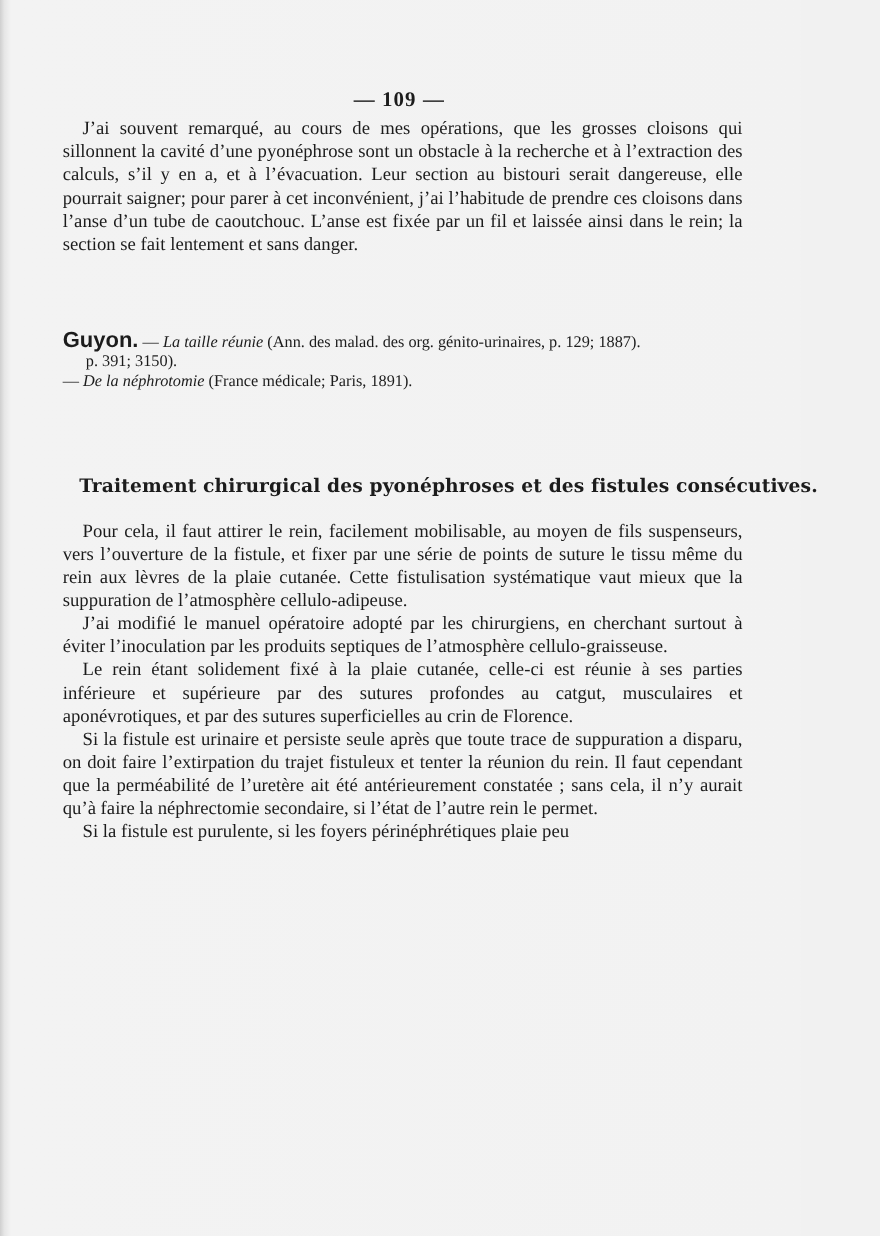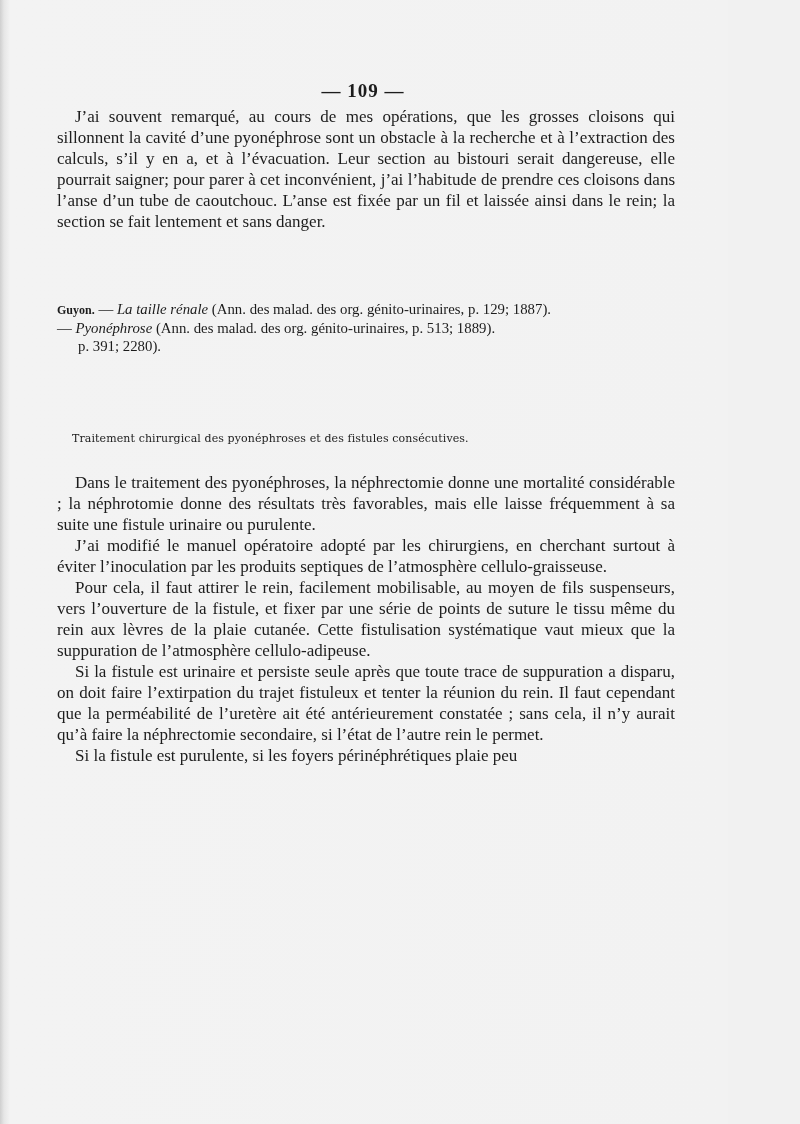--- a/index.html
+++ b/index.html
@@ -23,50 +23,50 @@
   }
   .para {
     font-size: 17px; line-height: 21px; text-align: justify; margin: 0;
     text-align-last: left;
   }
   .para.indent { text-indent: 18px; }
   .intro { top: 106px; }
   .refs { top: 300px; font-size: 14.8px; line-height: 18.2px; }
   .ref-line { display: block; white-space: nowrap; }
   .ref-line.cont { padding-left: 21px; }
-  .ref-author { font-weight: bold; font-family: Liberation Serif, serif; font-size: 12px; }
+  .ref-author { font-weight: bold; font-family: Liberation Sans, sans-serif; font-size: 20px; }
   .ref-title { font-style: italic; }
   .ref-journal { }
   .heading {
     position: absolute; top: 432px; left: 72px; width: 620px;
-    font-family: "DejaVu Serif", serif; font-weight: normal; font-size: 11px;
+    font-family: "DejaVu Serif", serif; font-weight: bold; font-size: 17px;
     white-space: nowrap; letter-spacing: 0.1px;
   }
   .body-text { top: 472px; }
 </style>
 </head>
 <body>
 
 <div class="page">
 
   <div class="page-number">— 109 —</div>
 
   <div class="block intro">
     <p class="para indent">J’ai souvent remarqué, au cours de mes opérations, que les grosses cloisons qui sillonnent la cavité d’une pyonéphrose sont un obstacle à la recherche et à l’extraction des calculs, s’il y en a, et à l’évacuation. Leur section au bistouri serait dangereuse, elle pourrait saigner; pour parer à cet inconvénient, j’ai l’habitude de prendre ces cloisons dans l’anse d’un tube de caoutchouc. L’anse est fixée par un fil et laissée ainsi dans le rein; la section se fait lentement et sans danger.</p>
   </div>
 
   <div class="block refs">
-    <span class="ref-line"><span class="ref-author">Guyon.</span><span> — </span><span class="ref-title">La taille rénale</span><span> (</span><span class="ref-journal">Ann. des malad. des org. génito-urinaires,</span><span> p. 129; 1887).</span></span>
-    <span class="ref-line"><span>— </span><span class="ref-title">Pyonéphrose</span><span> (</span><span class="ref-journal">Ann. des malad. des org. génito-urinaires,</span><span> p. 513; 1889).</span></span>
-    <span class="ref-line cont">p. 391; 2280).</span>
+    <span class="ref-line"><span class="ref-author">Guyon.</span><span> — </span><span class="ref-title">La taille réunie</span><span> (</span><span class="ref-journal">Ann. des malad. des org. génito-urinaires,</span><span> p. 129; 1887).</span></span>
+    <span class="ref-line cont">p. 391; 3150).</span>
+    <span class="ref-line"><span>— </span><span class="ref-title">De la néphrotomie</span><span> (</span><span class="ref-journal">France médicale;</span><span> Paris, 1891).</span></span>
   </div>
 
   <div class="heading">Traitement chirurgical des pyonéphroses et des fistules consécutives.</div>
 
   <div class="block body-text">
-    <p class="para indent">Dans le traitement des pyonéphroses, la néphrectomie donne une mortalité considérable ; la néphrotomie donne des résultats très favorables, mais elle laisse fréquemment à sa suite une fistule urinaire ou purulente.</p>
+    <p class="para indent">Pour cela, il faut attirer le rein, facilement mobilisable, au moyen de fils suspenseurs, vers l’ouverture de la fistule, et fixer par une série de points de suture le tissu même du rein aux lèvres de la plaie cutanée. Cette fistulisation systématique vaut mieux que la suppuration de l’atmosphère cellulo-adipeuse.</p>
     <p class="para indent">J’ai modifié le manuel opératoire adopté par les chirurgiens, en cherchant surtout à éviter l’inoculation par les produits septiques de l’atmosphère cellulo-graisseuse.</p>
-    <p class="para indent">Pour cela, il faut attirer le rein, facilement mobilisable, au moyen de fils suspenseurs, vers l’ouverture de la fistule, et fixer par une série de points de suture le tissu même du rein aux lèvres de la plaie cutanée. Cette fistulisation systématique vaut mieux que la suppuration de l’atmosphère cellulo-adipeuse.</p>
+    <p class="para indent">Le rein étant solidement fixé à la plaie cutanée, celle-ci est réunie à ses parties inférieure et supérieure par des sutures profondes au catgut, musculaires et aponévrotiques, et par des sutures superficielles au crin de Florence.</p>
     <p class="para indent">Si la fistule est urinaire et persiste seule après que toute trace de suppuration a disparu, on doit faire l’extirpation du trajet fistuleux et tenter la réunion du rein. Il faut cependant que la perméabilité de l’uretère ait été antérieurement constatée ; sans cela, il n’y aurait qu’à faire la néphrectomie secondaire, si l’état de l’autre rein le permet.</p>
     <p class="para indent">Si la fistule est purulente, si les foyers périnéphrétiques plaie peu</p>
   </div>
 
 </div>
 
 </body></html>

